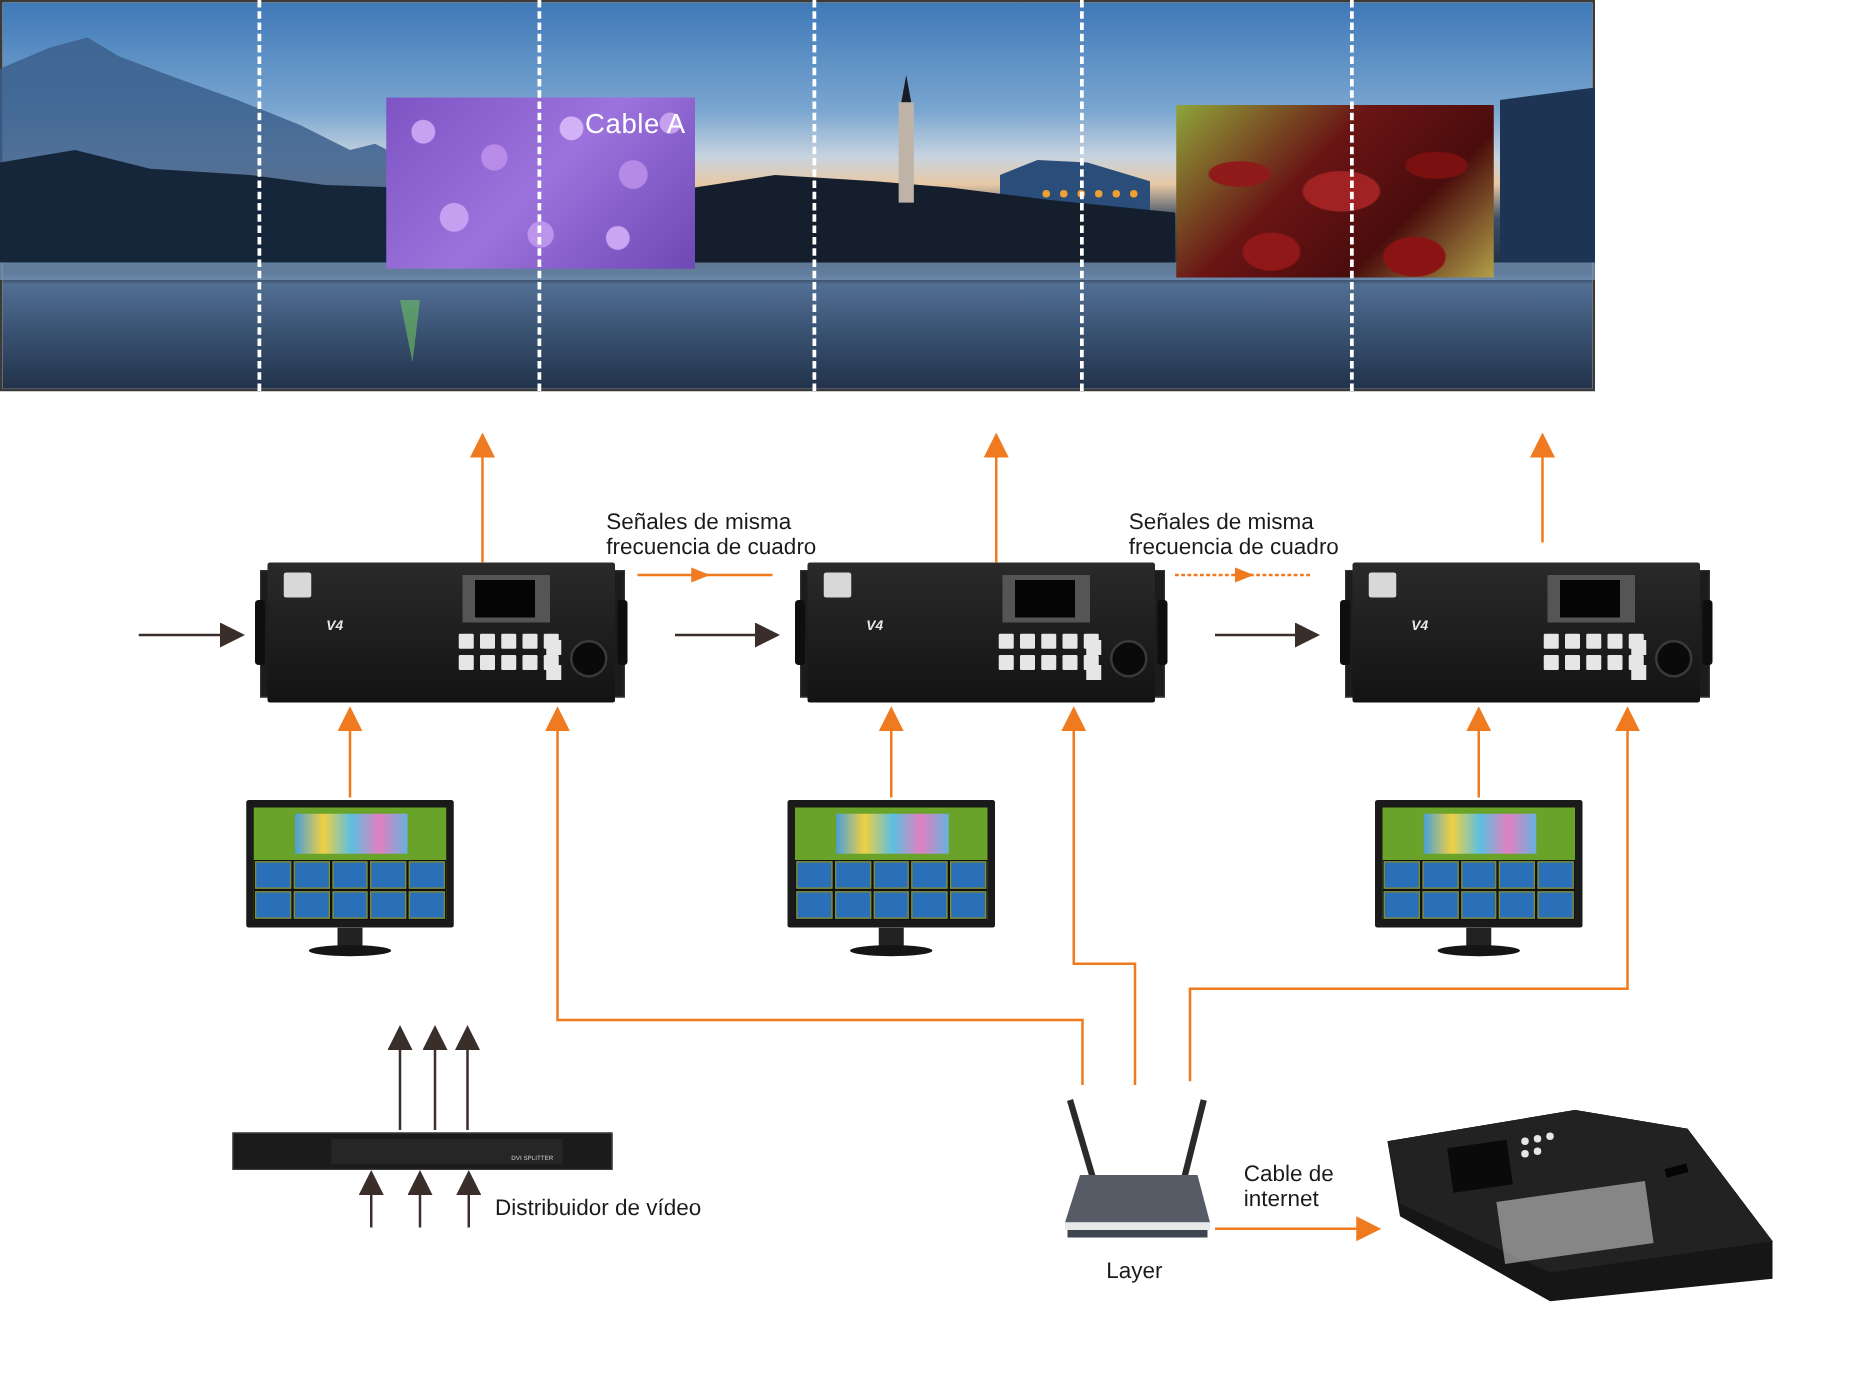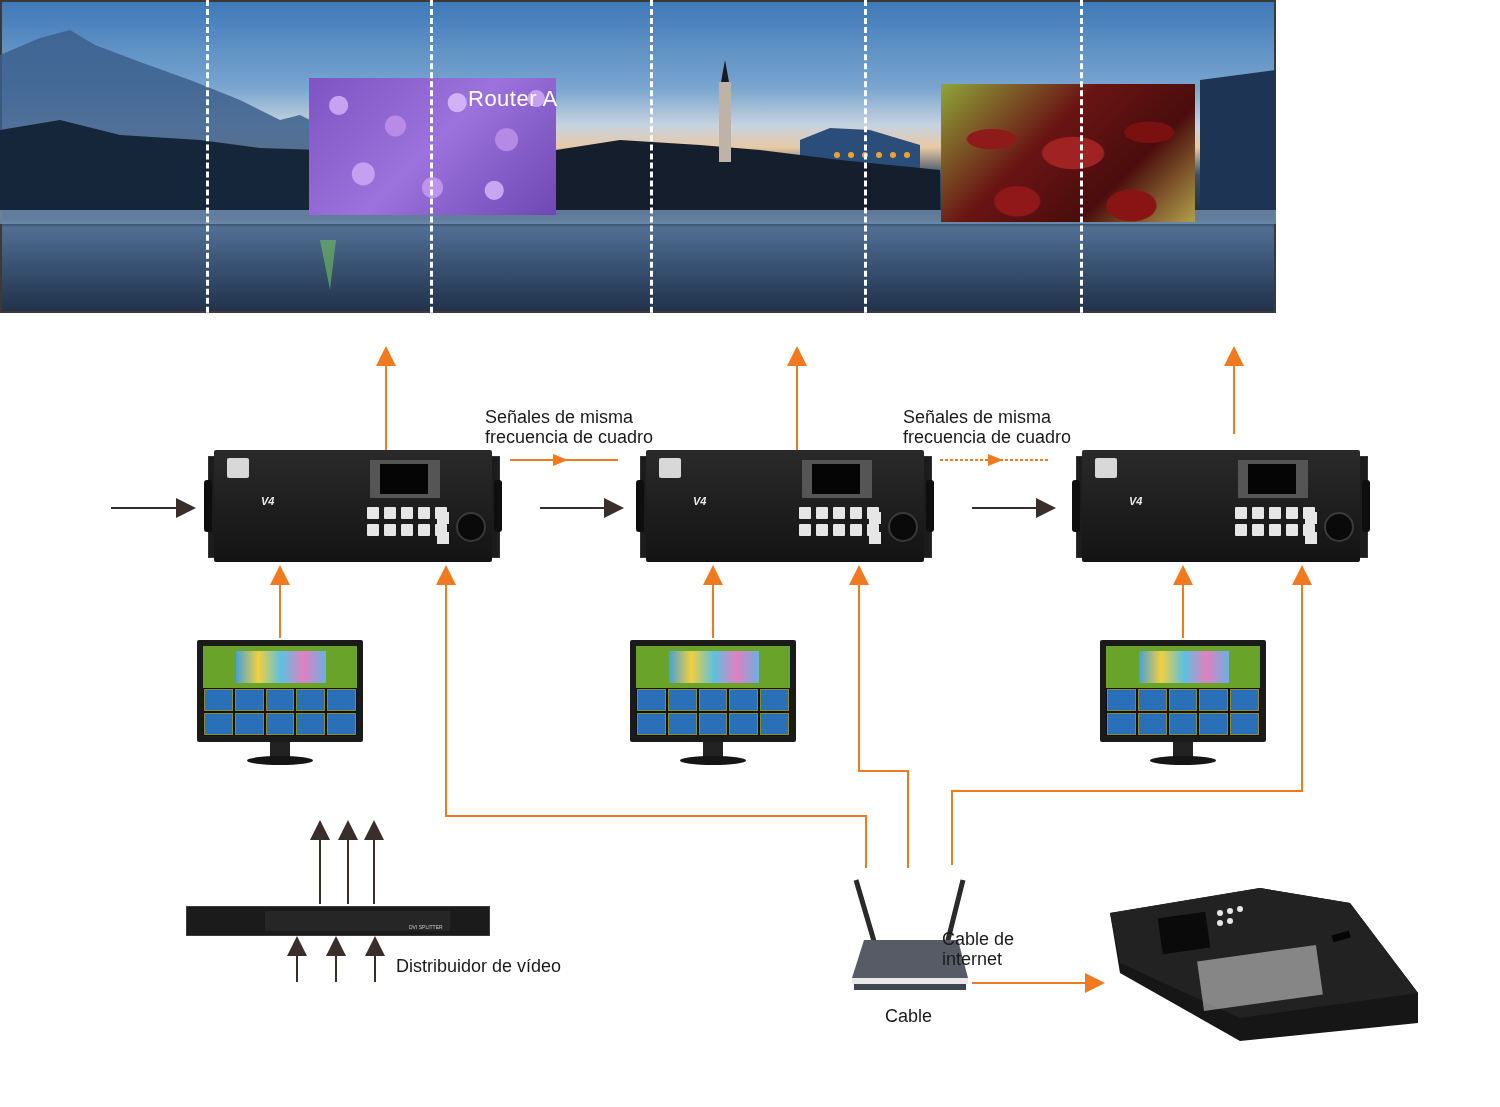--- a/index.html
+++ b/index.html
@@ -79,21 +79,21 @@
     <path d="M556 150 L620 140 L700 145 L760 150 L840 160 L940 170 L940 215 L556 215 Z" fill="#141e2c"></path>
     <rect x="0" y="210" width="1276" height="14" fill="#7fa0c4" opacity="0.7"></rect>
     <path d="M320 240 L330 290 L336 240 Z" fill="#6ec060" opacity="0.6"></path>
   </svg>
   <svg id="church" class="mnt" style="left:710px;top:60px" width="30" height="115">
     <polygon points="15,0 11,22 19,22" fill="#1a1a22"></polygon>
     <rect x="9" y="22" width="12" height="80" fill="#d8cfc4"></rect>
     <rect x="9" y="22" width="12" height="80" fill="#9a8a7c" opacity="0.4"></rect>
   </svg>
   <div class="layer-img" id="flowers"></div>
-  <div id="layer-a-label">Router A</div>
+  <div id="layer-a-label">Cable A</div>
   <div class="layer-img" id="chestnuts"></div>
   <div class="dots">
       <span></span>
       <span></span>
       <span></span>
       <span></span>
       <span></span>
       <span></span>
     </div>
   <div class="divider" style="left:206px"></div>
@@ -305,23 +305,23 @@
 </div>
 <div class="lbl" style="left:396px;top:956px">Distribuidor de vídeo</div>
 
 <svg id="router" width="125" height="118">
   <line x1="8" y1="2" x2="28" y2="70" stroke="#2a2a2a" stroke-width="5"></line>
   <line x1="115" y1="2" x2="98" y2="70" stroke="#2a2a2a" stroke-width="5"></line>
   <path d="M16 62 L110 62 L120 100 L4 100 Z" fill="#565b66"></path>
   <rect x="4" y="100" width="116" height="6" fill="#e8e8e8"></rect>
   <rect x="6" y="106" width="112" height="6" fill="#3f4550"></rect>
 </svg>
-<div class="lbl" style="left:885px;top:1006px">Cable</div>
-
-<div class="lbl" style="left:942px;top:929px">
+<div class="lbl" style="left:885px;top:1006px">Layer</div>
+
+<div class="lbl" style="left:995px;top:929px">
   <div>Cable de</div>
   <div>internet</div>
 </div>
 
 <svg id="console" width="320" height="160">
   <path d="M10 30 L160 5 L250 20 L318 110 L318 140 L140 158 L20 90 Z" fill="#161616"></path>
   <path d="M10 30 L160 5 L250 20 L318 110 L140 135 L20 80 Z" fill="#222"></path>
   <rect x="60" y="32" width="48" height="36" fill="#0a0a0a" transform="rotate(-8 84 50)"></rect>
   <g fill="#e6e6e6">
     <circle cx="120" cy="30" r="3"></circle>

